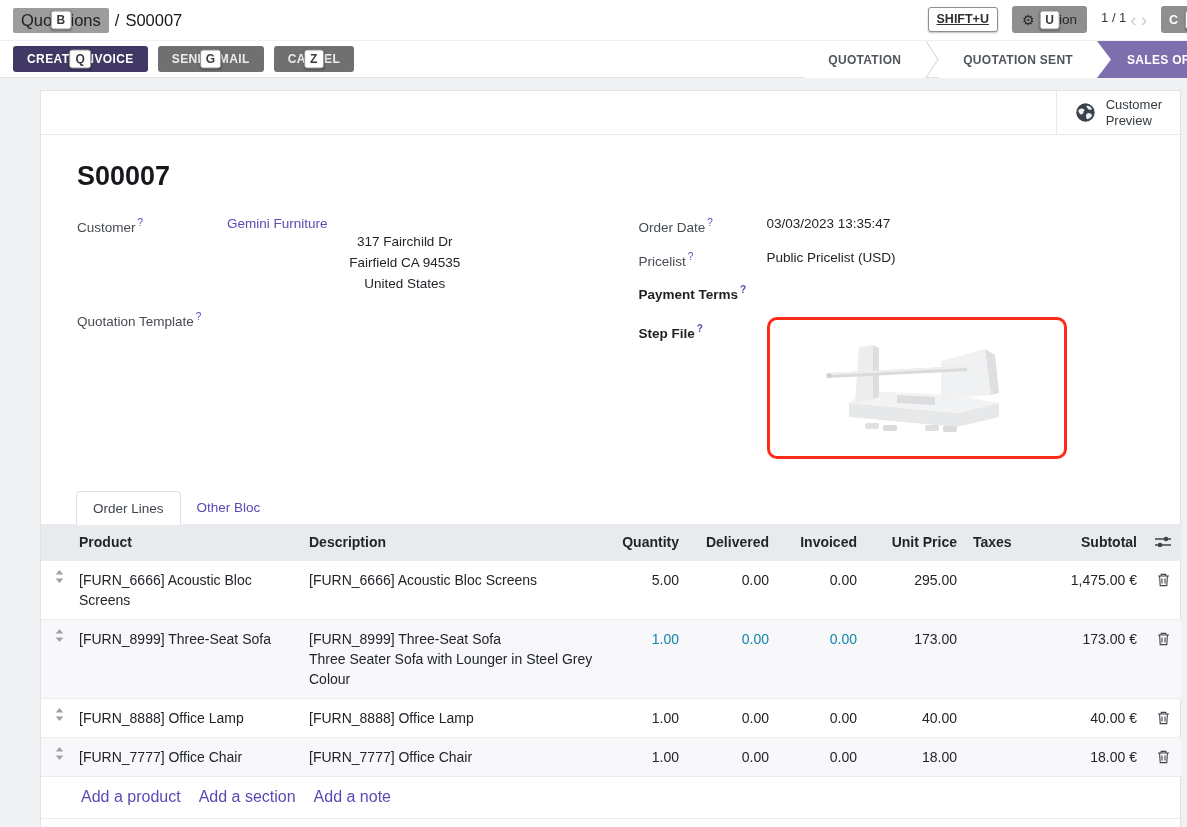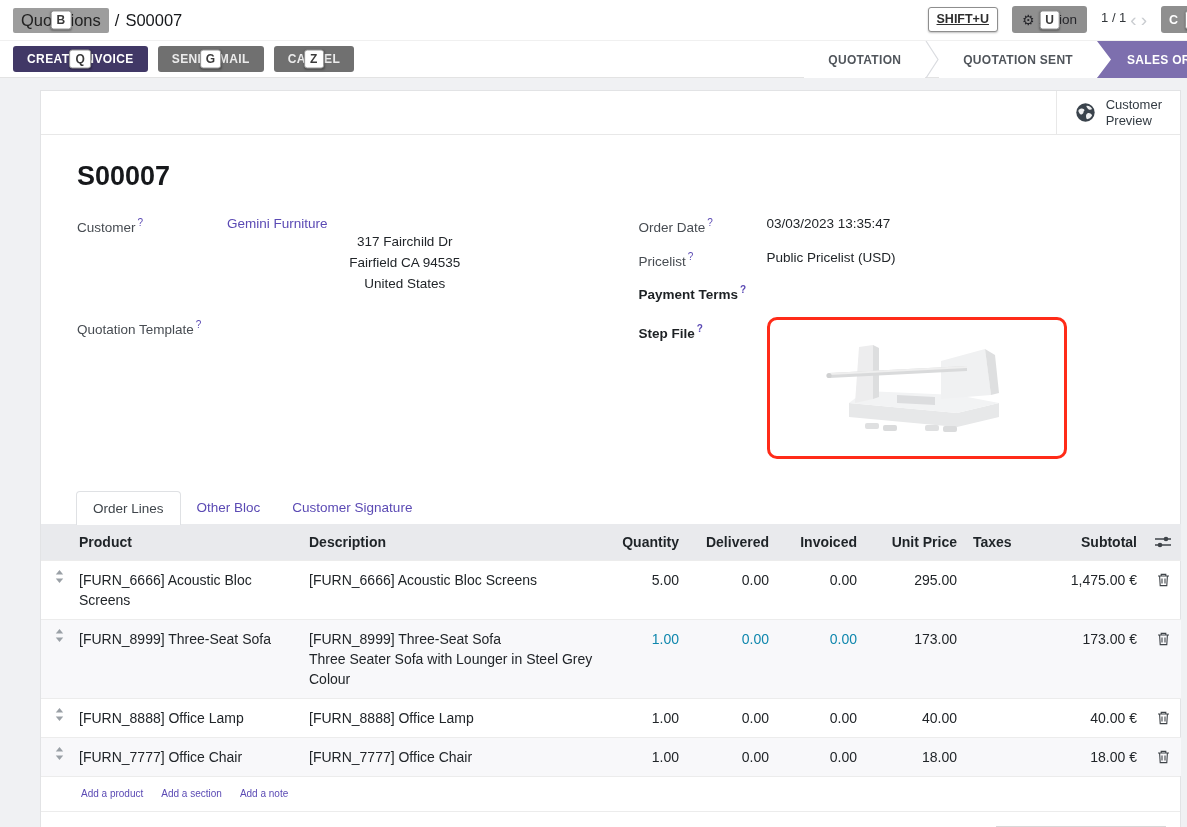--- a/index.html
+++ b/index.html
@@ -33,21 +33,21 @@
   .stage-active { background:#7d6fae; color:#fff; clip-path:polygon(0 0,100% 0,100% 100%,0 100%,14px 50%); padding:0 24px 0 30px; min-width:168px; font-weight:700; }
 
   
   .card { position:absolute; left:40px; right:6px; top:90px; height:750px; background:#fff; border:1px solid #e2e3e5; }
   .card-head { height:44px; border-bottom:1px solid #e8e8e8; display:flex; justify-content:flex-end; }
   .preview-btn { display:flex; align-items:center; gap:10px; padding:0 18px; border-left:1px solid #e8e8e8; font-size:13px; color:#333b43; line-height:1.2; cursor:pointer; }
   .content { padding:0 36px; }
   .title { font-size:27px; font-weight:700; color:#16181b; margin:26px 0 24px; }
 
   .grid2 { display:grid; grid-template-columns:1fr 1fr; column-gap:56px; align-items:start; }
-  .fgrid { display:grid; grid-template-columns:150px 1fr; row-gap:24px; font-size:13.5px; align-items:start; }
+  .fgrid { display:grid; grid-template-columns:150px 1fr; row-gap:16px; font-size:13.5px; align-items:start; }
   .fgrid.right { grid-template-columns:128px 1fr; row-gap:15px; }
   .flabel { color:#474c52; padding-top:1px; }
   .flabel.strong { font-weight:700; color:#1d2124; }
   sup.help { color:#5b4ab4; font-size:10px; margin-left:2px; }
   .link { color:#5b4ab4; text-decoration:none; cursor:pointer; }
   .addr div { line-height:21px; color:#212529;text-align:center; }
   .fval { color:#212529; }
   .step-box { width:300px; height:142px; border:3px solid #ff2b18; border-radius:10px; background:#fff; display:flex; align-items:center; justify-content:center; }
 
   
@@ -59,21 +59,21 @@
   table { width:100%; border-collapse:collapse; table-layout:fixed; font-size:14px; }
   thead th { background:#e9eaed; font-weight:600; color:#1f2428; padding:10px 8px; text-align:left; }
   th.num, td.num { text-align:right; }
   th.ctr, td.ctr { text-align:center; }
   tbody td { padding:9px 8px; border-top:1px solid #ececec; vertical-align:top; line-height:20px; color:#212529; }
   tr.alt td { background:#f8f8fa; }
   td.blue { color:#0f87ad; }
   .cell-sub { white-space:nowrap; }
   .handle-cell { padding-left:14px !important; }
 
-  .add-links { display:flex; gap:18px; padding:11px 0 12px 40px; border-top:1px solid #ececec; border-bottom:1px solid #ececec; font-size:10px; }
+  .add-links { display:flex; gap:18px; padding:11px 0 12px 40px; border-top:1px solid #ececec; border-bottom:1px solid #ececec; font-size:16px; }
 
   
   .card-footer { display:flex; justify-content:space-between; padding:6px 14px 0 36px; }
   .terms { color:#9ba1a6; font-size:13px; margin-top:24px; cursor:text; }
   .total-block { width:170px; padding-top:8px; }
   .total-line { border-top:1px solid #d8d8d8; margin-bottom:13px; }
   .total-row { display:flex; justify-content:flex-end; align-items:baseline; gap:16px; }
   .total-label { font-size:13px; color:#3d434a; }
   .total-value { font-size:17.5px; font-weight:700; color:#111; }
 
@@ -216,21 +216,20 @@
             <polygon points="90,62 128,64 128,72 90,70" fill="#dcdddf"></polygon>
           </svg>
         </div>
       </div>
     </div>
   </div>
 
   <div class="tabs">
     <div class="tab tab-active">Order Lines</div>
     <div class="tab">Other Bloc</div>
-    <div class="tab">Customer Signature</div>
   </div>
 
   <table>
     <colgroup>
       <col style="width:30px">
         <col style="width:230px">
         <col style="width:300px">
         <col style="width:86px">
       <col style="width:90px">
         <col style="width:88px">

